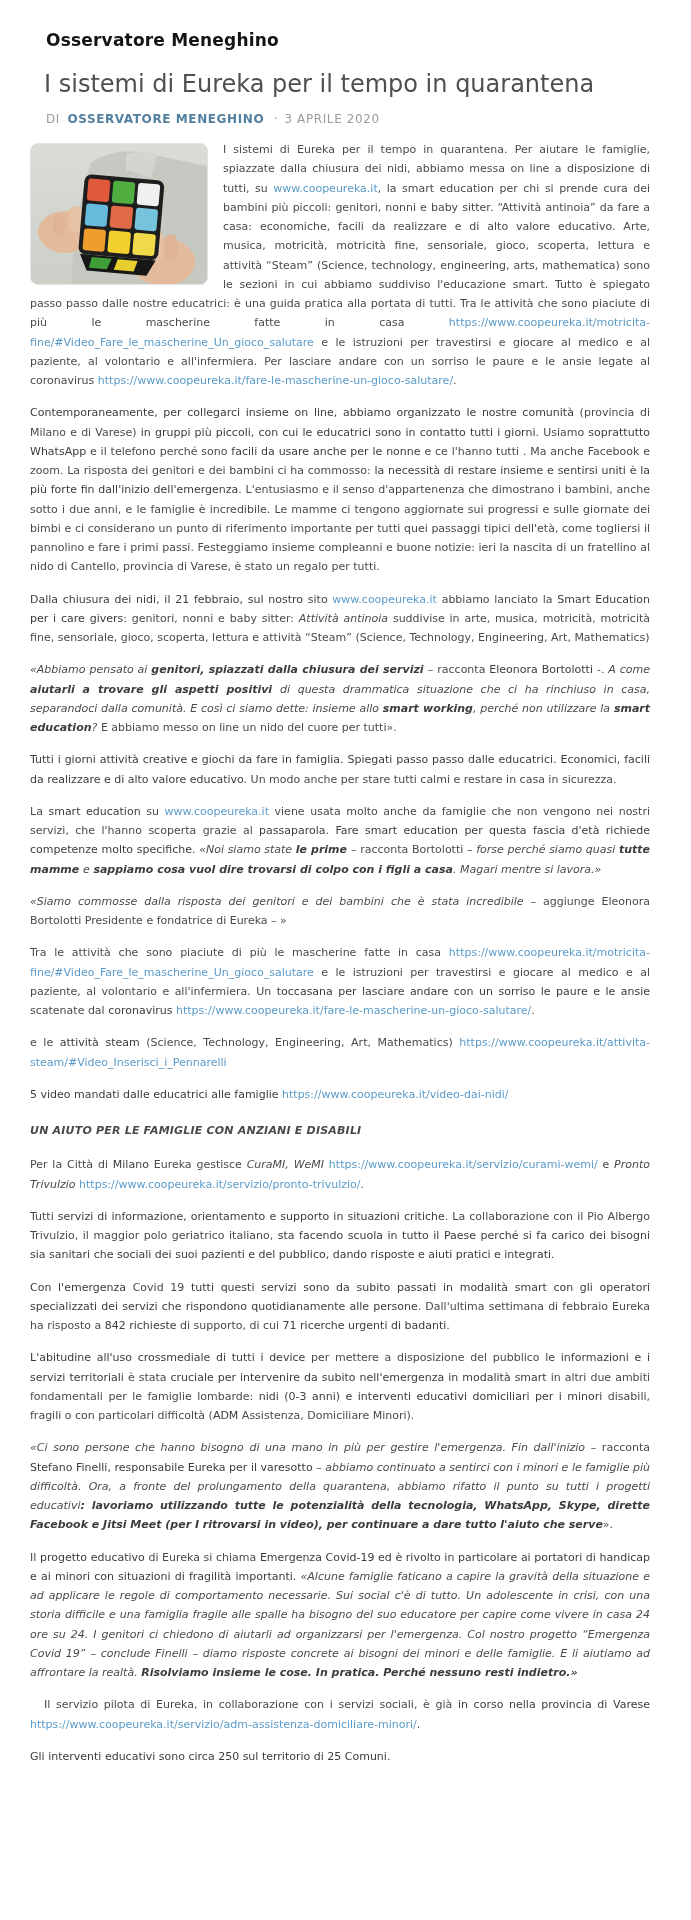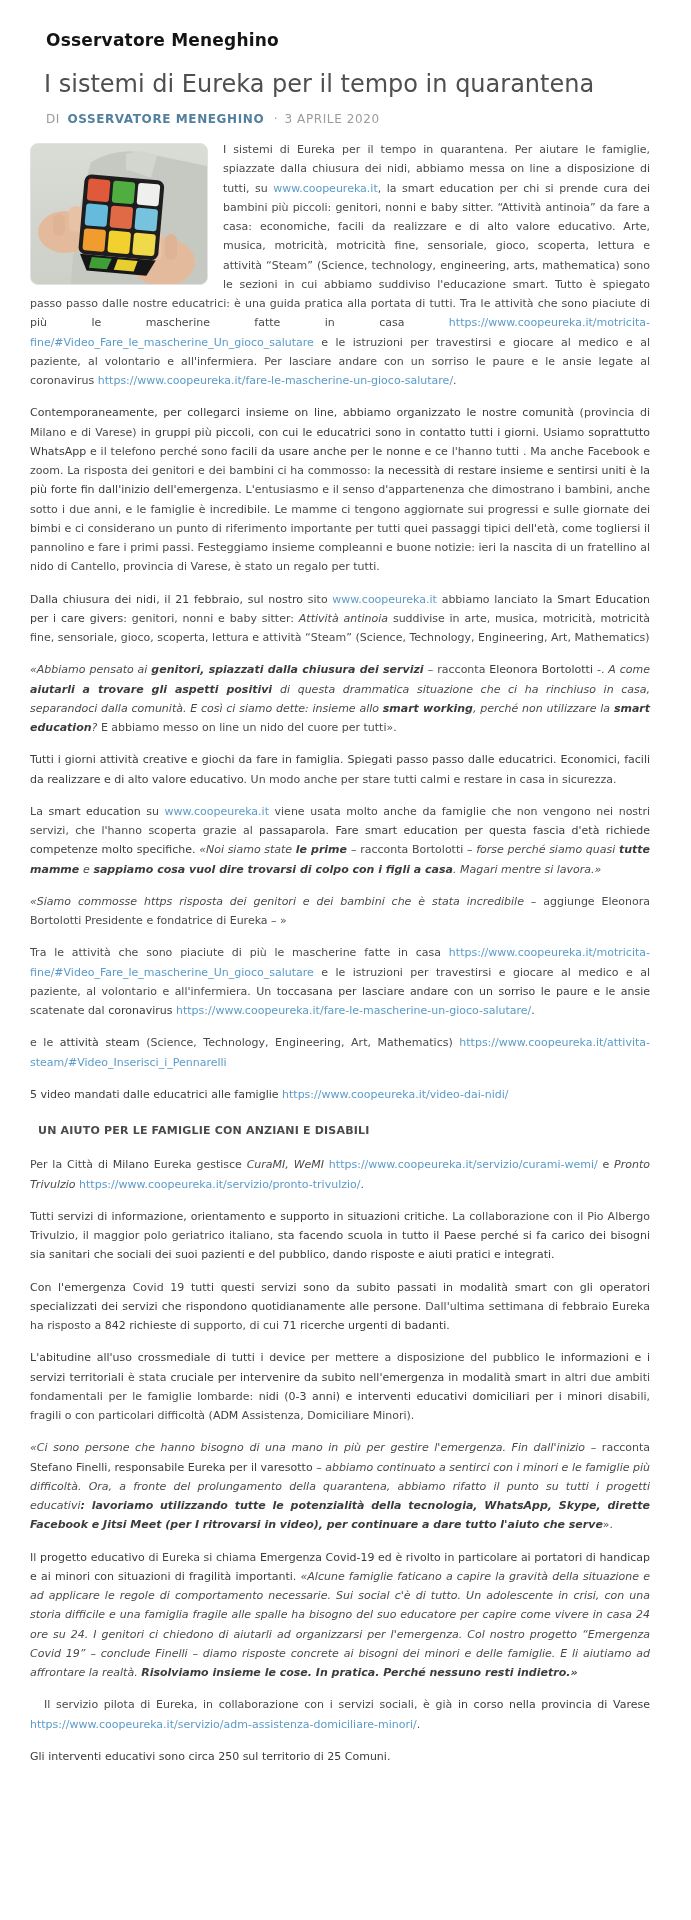--- a/index.html
+++ b/index.html
@@ -30,21 +30,21 @@
     float:left;width:176px;height:140px;
     margin:3px 15px 8px 0;
     border:1px solid #e2e2e2;border-radius:8px;
     overflow:hidden;background:#d6d9d3;
   }
   
   .article-body{font-size:11px;line-height:1.75;}
   .block{margin:0 11px 13px 0;text-align:justify;}
   .block.h{
     text-align:left;font-weight:bold;color:#3e3e3e;
-    margin:17px 0 15px 8px;font-size:11px;letter-spacing:.2px;
+    margin:17px 0 15px 0;font-size:11px;letter-spacing:.2px;font-style:italic;
   }
   .block.ind{text-indent:14px;}
   .seg-n{color:#4a4a4a;}
   .seg-b{font-weight:normal;color:#3c3c3c;}
   .seg-i{font-style:italic;color:#4a4a4a;}
   .seg-bi{font-weight:bold;font-style:italic;color:#3c3c3c;}
   a.seg-l{color:#5b9bc9;text-decoration:none;overflow-wrap:anywhere;cursor:pointer;}
 </style>
 </head>
 <body>
@@ -102,21 +102,21 @@
         </g>
       </svg>
     </div>
 
   <p class="block p"><span class="seg-n">I sistemi di Eureka per il tempo in quarantena. Per aiutare le famiglie, spiazzate dalla chiusura dei nidi, abbiamo messa on line a disposizione di tutti, su </span><a class="seg-l">www.coopeureka.it</a><span class="seg-n">, la smart education per chi si prende cura dei bambini più piccoli: genitori, nonni e baby sitter. “Attività antinoia” da fare a casa: economiche, facili da realizzare e di alto valore educativo. Arte, musica, motricità, motricità fine, sensoriale, gioco, scoperta, lettura e attività “Steam” (Science, technology, engineering, arts, mathematica) sono le sezioni in cui abbiamo suddiviso l'educazione smart. Tutto è spiegato passo passo dalle nostre educatrici: è una guida pratica alla portata di tutti. Tra le attività che sono piaciute di più le mascherine fatte in casa </span><a class="seg-l">https://www.coopeureka.it/motricita-fine/#Video_Fare_le_mascherine_Un_gioco_salutare</a><span class="seg-n"> e le istruzioni per travestirsi e giocare al medico e al paziente, al volontario e all'infermiera. Per lasciare andare con un sorriso le paure e le ansie legate al coronavirus </span><a class="seg-l">https://www.coopeureka.it/fare-le-mascherine-un-gioco-salutare/</a><span class="seg-n">.</span></p>
       <p class="block p"><span class="seg-b">Contemporaneamente, per collegarci insieme on line, abbiamo organizzato le nostre comunità </span><span class="seg-n">(provincia di Milano e di Varese) </span><span class="seg-b">in gruppi più piccoli, con cui le educatrici sono in contatto tutti i giorni. </span><span class="seg-n">Usiamo </span><span class="seg-b">soprattutto WhatsApp </span><span class="seg-n">e il telefono perché sono </span><span class="seg-b">facili da usare anche per le nonne </span><span class="seg-n">e ce l'hanno tutti . Ma anche Facebook e zoom. La risposta dei genitori e dei bambini ci ha commosso: </span><span class="seg-b">la necessità di restare insieme e sentirsi uniti è la più forte fin dall'inizio dell'emergenza. </span><span class="seg-n">L'entusiasmo e il senso d'appartenenza che dimostrano i bambini, anche sotto i due anni, e le famiglie è incredibile. Le mamme ci tengono aggiornate sui progressi e sulle giornate dei bimbi e ci considerano un punto di riferimento importante per tutti quei passaggi tipici dell'età, come togliersi il pannolino e fare i primi passi. Festeggiamo insieme compleanni e buone notizie: ieri la nascita di un fratellino al nido di Cantello, provincia di Varese, è stato un regalo per tutti.</span></p>
       <p class="block p"><span class="seg-b">Dalla chiusura dei nidi, il 21 febbraio, sul nostro </span><span class="seg-n">sito </span><a class="seg-l">www.coopeureka.it</a><span class="seg-n"> abbiamo lanciato la </span><span class="seg-b">Smart Education per i care givers: </span><span class="seg-n">genitori, nonni e baby sitter: </span><span class="seg-i">Attività antinoia </span><span class="seg-n">suddivise in arte, musica, motricità, motricità fine, sensoriale, gioco, scoperta, lettura e attività “Steam” (Science, Technology, Engineering, Art, Mathematics)</span></p>
       <p class="block p"><span class="seg-i">«Abbiamo pensato ai </span><span class="seg-bi">genitori, spiazzati dalla chiusura dei servizi </span><span class="seg-n">– racconta </span><span class="seg-b">Eleonora Bortolotti </span><span class="seg-n">-. </span><span class="seg-i">A come </span><span class="seg-bi">aiutarli a trovare gli aspetti positivi </span><span class="seg-i">di questa drammatica situazione che ci ha rinchiuso in casa, separandoci dalla comunità. E così ci siamo dette: insieme allo </span><span class="seg-bi">smart working</span><span class="seg-i">, perché non utilizzare la </span><span class="seg-bi">smart education</span><span class="seg-i">? </span><span class="seg-n">E abbiamo messo on line un nido del cuore per tutti».</span></p>
       <p class="block p"><span class="seg-b">Tutti i giorni attività creative e giochi da fare in famiglia. Spiegati passo passo dalle educatrici. Economici, facili da realizzare e di alto valore educativo</span><span class="seg-n">. Un modo anche per stare tutti calmi e restare in casa in sicurezza.</span></p>
       <p class="block p"><span class="seg-n">La </span><span class="seg-b">smart education </span><span class="seg-n">su </span><a class="seg-l">www.coopeureka.it</a><span class="seg-n"> viene usata molto anche da famiglie che non vengono nei nostri servizi, che l'hanno scoperta grazie al </span><span class="seg-b">passaparola. Fare smart education per questa fascia d'età richiede competenze molto specifiche. </span><span class="seg-i">«Noi siamo state </span><span class="seg-bi">le prime </span><span class="seg-i">– </span><span class="seg-n">racconta Bortolotti – </span><span class="seg-i">forse perché siamo quasi </span><span class="seg-bi">tutte mamme </span><span class="seg-i">e </span><span class="seg-bi">sappiamo cosa vuol dire trovarsi di colpo con i figli a casa</span><span class="seg-i">. Magari mentre si lavora.»</span></p>
-      <p class="block p"><span class="seg-i">«Siamo commosse https risposta dei genitori e dei bambini che è stata incredibile </span><span class="seg-n">– aggiunge Eleonora Bortolotti Presidente e fondatrice di Eureka – »</span></p>
+      <p class="block p"><span class="seg-i">«Siamo commosse dalla risposta dei genitori e dei bambini che è stata incredibile </span><span class="seg-n">– aggiunge Eleonora Bortolotti Presidente e fondatrice di Eureka – »</span></p>
       <p class="block p"><span class="seg-n">Tra le attività che sono piaciute di più le mascherine fatte in casa </span><a class="seg-l">https://www.coopeureka.it/motricita-fine/#Video_Fare_le_mascherine_Un_gioco_salutare</a><span class="seg-n"> e le istruzioni per travestirsi e giocare al medico e al paziente, al volontario e all'infermiera. Un </span><span class="seg-b">toccasana per lasciare andare con un sorriso le paure e le ansie </span><span class="seg-n">scatenate dal </span><span class="seg-b">coronavirus </span><a class="seg-l">https://www.coopeureka.it/fare-le-mascherine-un-gioco-salutare/</a><span class="seg-n">.</span></p>
       <p class="block p"><span class="seg-n">e le </span><span class="seg-b">attività steam </span><span class="seg-n">(Science, Technology, Engineering, Art, Mathematics) </span><a class="seg-l">https://www.coopeureka.it/attivita-steam/#Video_Inserisci_i_Pennarelli</a></p>
       <p class="block p"><span class="seg-b">5 video mandati dalle educatrici alle famiglie </span><a class="seg-l">https://www.coopeureka.it/video-dai-nidi/</a></p>
       <h3 class="block h"><span class="seg-n">UN AIUTO PER LE FAMIGLIE CON ANZIANI E DISABILI</span></h3>
       <p class="block p"><span class="seg-n">Per la Città di </span><span class="seg-b">Milano </span><span class="seg-n">Eureka gestisce </span><span class="seg-i">CuraMI, WeMI </span><a class="seg-l">https://www.coopeureka.it/servizio/curami-wemi/</a><span class="seg-n"> e </span><span class="seg-i">Pronto Trivulzio </span><a class="seg-l">https://www.coopeureka.it/servizio/pronto-trivulzio/</a><span class="seg-n">.</span></p>
       <p class="block p"><span class="seg-n">Tutti </span><span class="seg-b">servizi di informazione, orientamento e supporto in situazioni critiche</span><span class="seg-n">. La collaborazione con il Pio Albergo Trivulzio, il maggior polo geriatrico italiano, </span><span class="seg-b">sta facendo scuola in tutto il Paese perché si fa carico dei bisogni sia sanitari che sociali dei suoi pazienti e del pubblico, dando risposte e aiuti pratici e integrati.</span></p>
       <p class="block p"><span class="seg-b">Con l'emergenza </span><span class="seg-n">Covid 19 </span><span class="seg-b">tutti questi servizi sono da subito passati in modalità smart con gli operatori specializzati dei servizi che rispondono quotidianamente alle persone</span><span class="seg-n">. Dall'ultima settimana di febbraio Eureka ha risposto a </span><span class="seg-b">842 richieste </span><span class="seg-n">di supporto, di cui </span><span class="seg-b">71 ricerche urgenti di badanti.</span></p>
       <p class="block p"><span class="seg-b">L'abitudine all'uso crossmediale di tutti i device </span><span class="seg-n">per mettere a disposizione del pubblico </span><span class="seg-b">le informazioni e i servizi territoriali </span><span class="seg-n">è stata </span><span class="seg-b">cruciale per intervenire da subito nell'emergenza in modalità smart </span><span class="seg-n">in altri due ambiti fondamentali per le famiglie lombarde: </span><span class="seg-b">nidi (0-3 anni) e interventi educativi domiciliari per i minori </span><span class="seg-n">disabili, fragili o con particolari difficoltà (</span><span class="seg-b">ADM </span><span class="seg-n">Assistenza, Domiciliare Minori).</span></p>
       <p class="block p"><span class="seg-i">«Ci sono persone che hanno bisogno di una mano in più per gestire l'emergenza. Fin dall'inizio </span><span class="seg-n">– racconta </span><span class="seg-b">Stefano Finelli, responsabile Eureka per il varesotto </span><span class="seg-n">– </span><span class="seg-i">abbiamo continuato a sentirci con i minori e le famiglie più difficoltà. Ora, a fronte del prolungamento della quarantena, abbiamo rifatto il punto su tutti i progetti educativi</span><span class="seg-bi">: lavoriamo utilizzando tutte le potenzialità della tecnologia, WhatsApp, Skype, dirette Facebook e Jitsi Meet (per I ritrovarsi in video), per continuare a dare tutto l'aiuto che serve</span><span class="seg-n">».</span></p>
       <p class="block p"><span class="seg-n">Il </span><span class="seg-b">progetto educativo </span><span class="seg-n">di Eureka si chiama </span><span class="seg-b">Emergenza Covid-19 ed è rivolto in particolare ai portatori di handicap e ai minori con situazioni di fragilità importanti. </span><span class="seg-i">«Alcune famiglie faticano a capire la gravità della situazione e ad applicare le regole di comportamento necessarie. Sui social c'è di tutto. Un adolescente in crisi, con una storia difficile e una famiglia fragile alle spalle ha bisogno del suo educatore per capire come vivere in casa 24 ore su 24. I genitori ci chiedono di aiutarli ad organizzarsi per l'emergenza. Col nostro progetto “Emergenza Covid 19” – conclude Finelli – diamo risposte concrete ai bisogni dei minori e delle famiglie. E li aiutiamo ad affrontare la realtà. </span><span class="seg-bi">Risolviamo insieme le cose. In pratica. Perché nessuno resti indietro.»</span></p>

